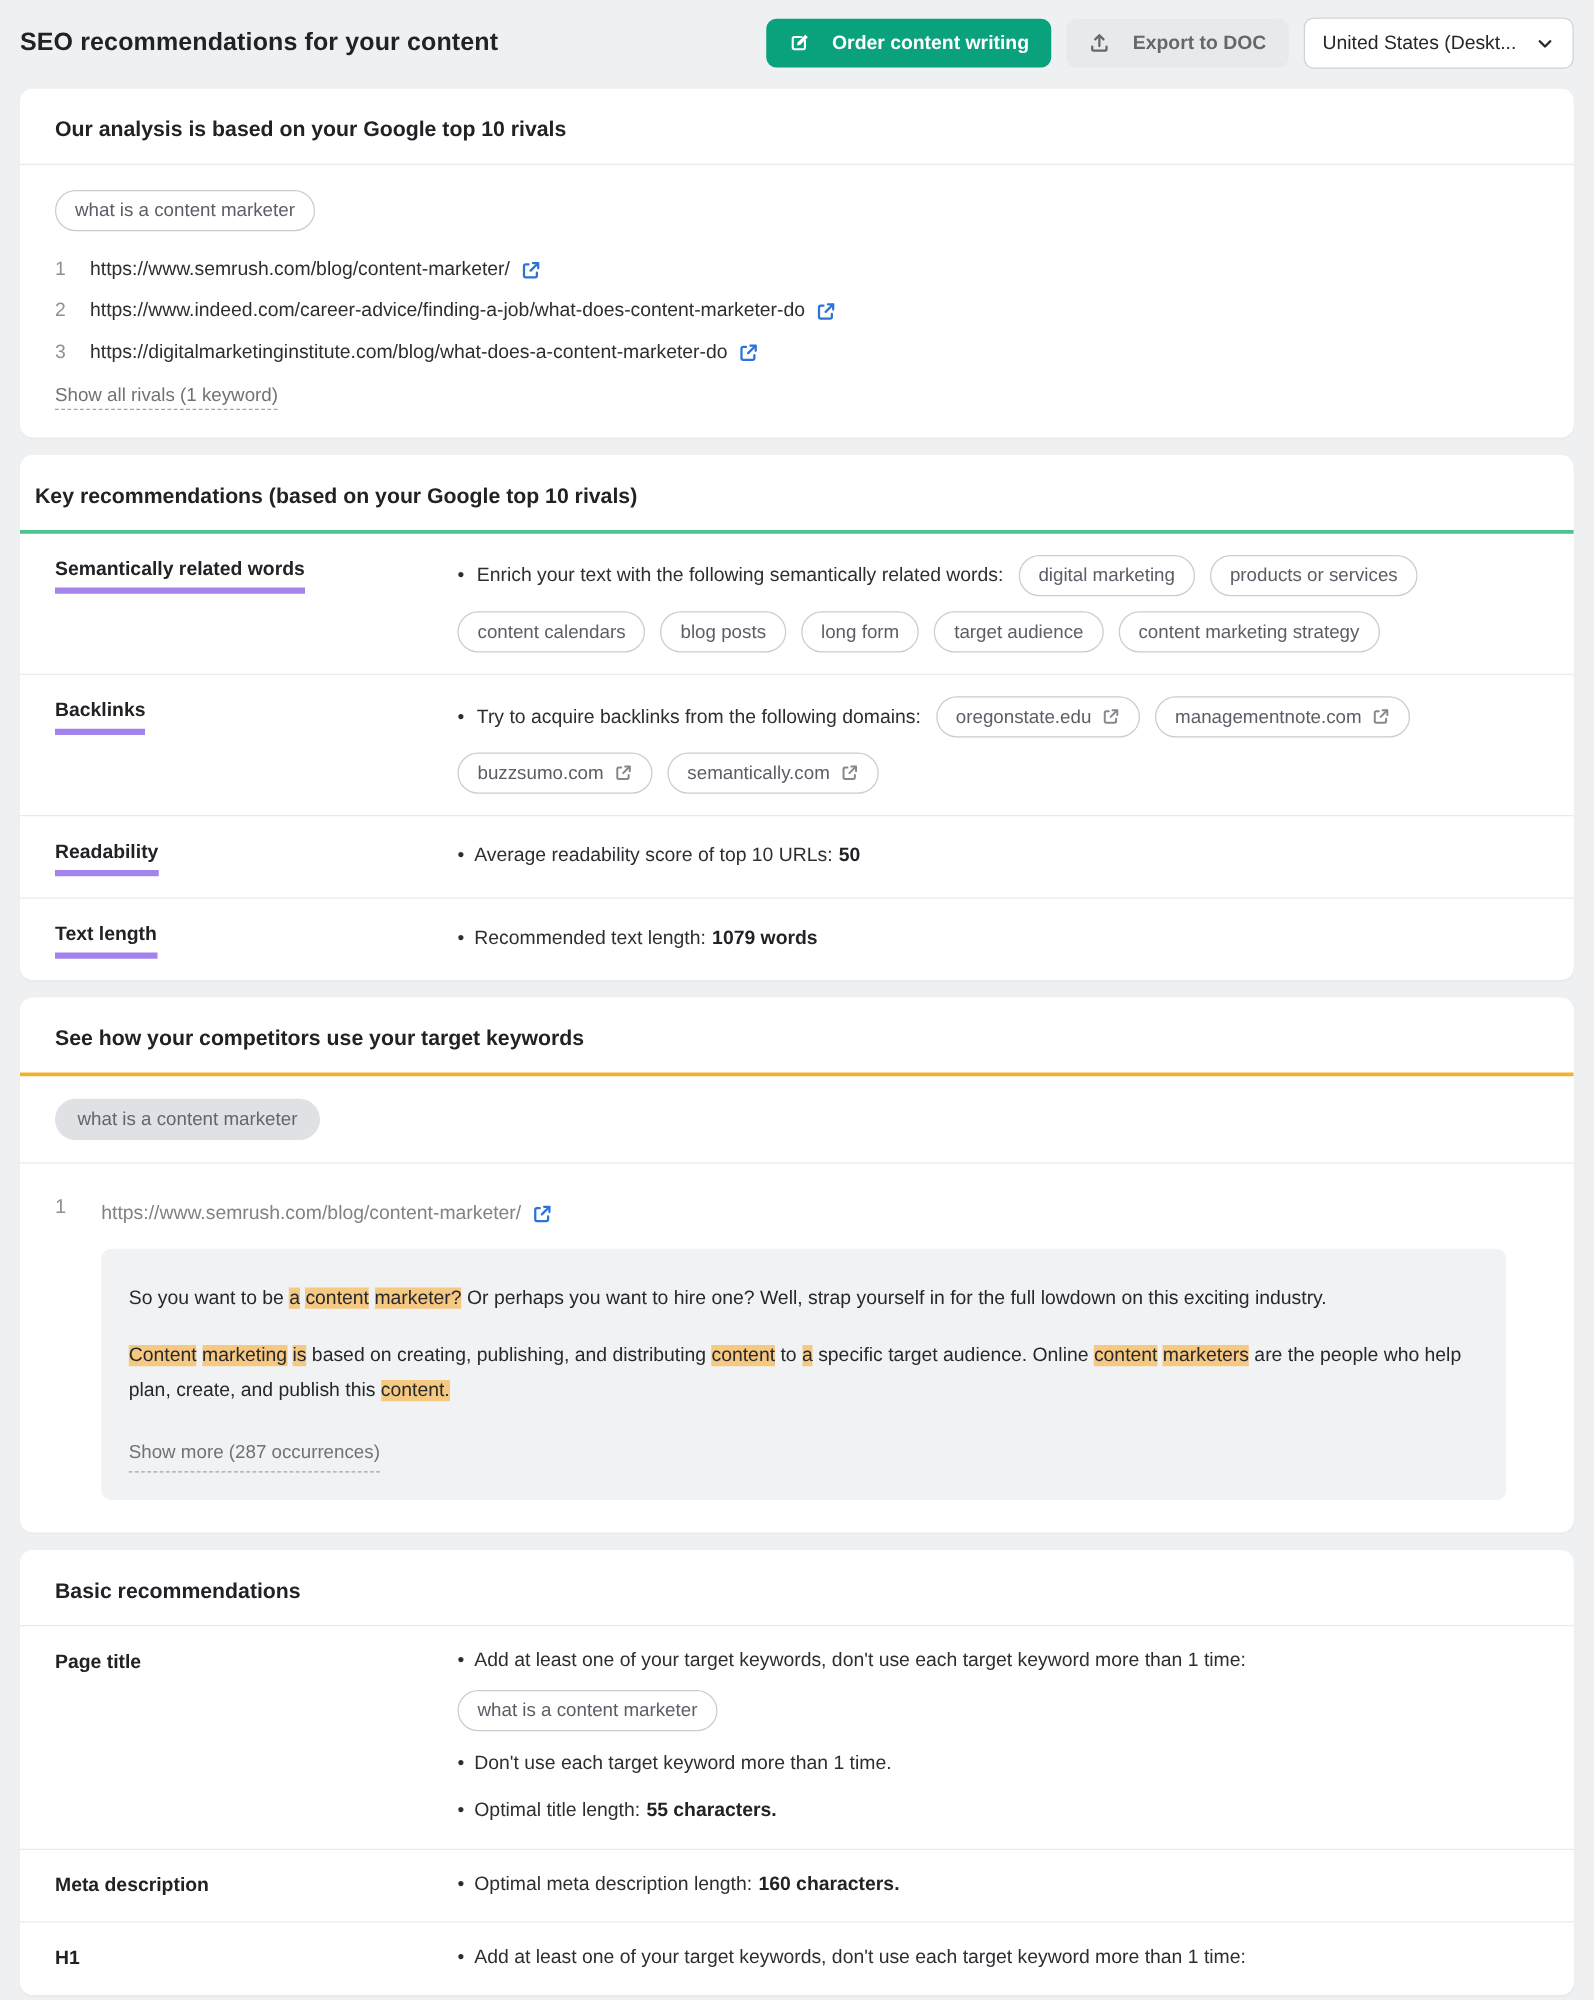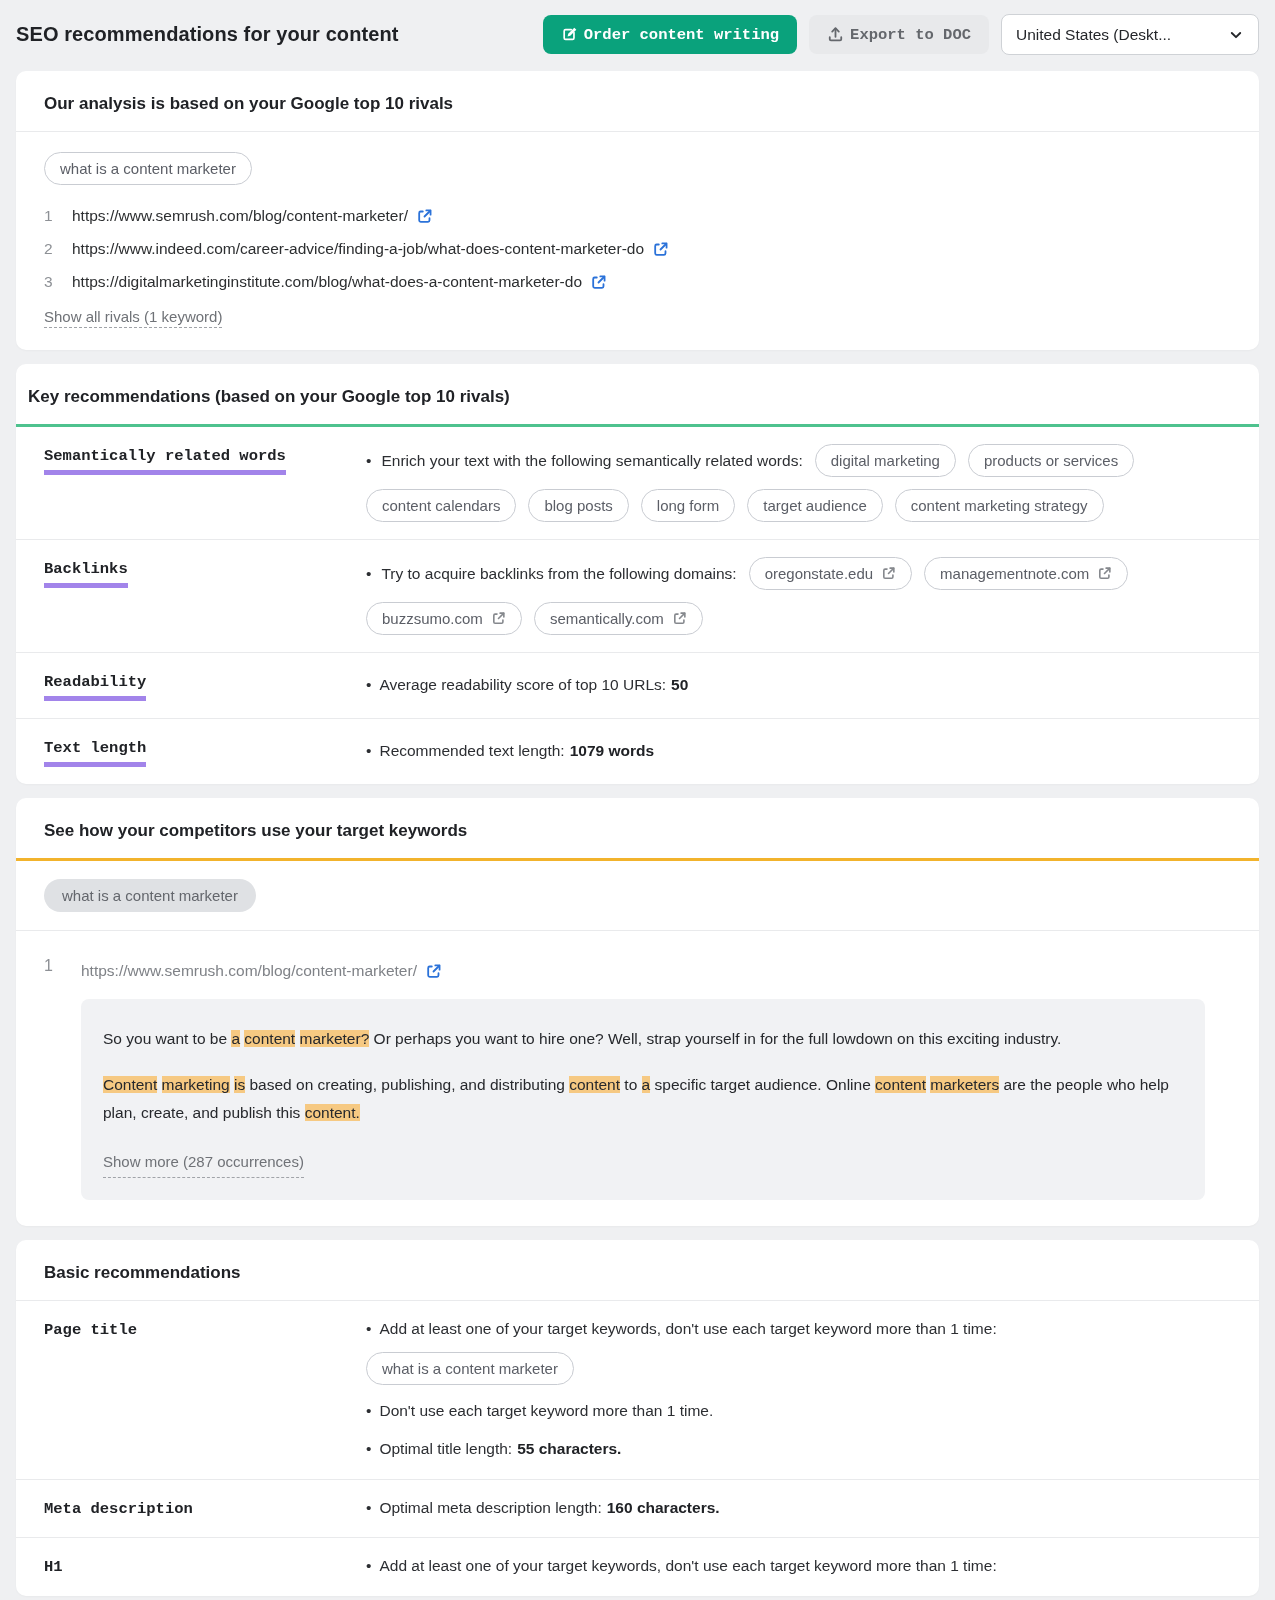--- a/index.html
+++ b/index.html
@@ -25,24 +25,24 @@
     width:1275px;
     background:var(--page-bg);
     font-family:"Liberation Sans","DejaVu Sans",sans-serif;
     color:var(--text);
     padding:10px 16px 20px;
   }
   
   .topbar{display:flex;justify-content:space-between;align-items:center;padding:4px 0 16px;}
   .topbar h1{font-size:20px;font-weight:700;letter-spacing:.1px;}
   .topbar-actions{display:flex;gap:12px;align-items:center;}
-  .btn{display:inline-flex;align-items:center;gap:6px;height:39px;padding:0 18px;border:none;border-radius:8px;font-size:15.5px;font-weight:700;cursor:pointer;font-family:Liberation Mono, monospace;}
+  .btn{display:inline-flex;align-items:center;gap:18px;height:39px;padding:0 18px;border:none;border-radius:8px;font-size:15.5px;font-weight:700;cursor:pointer;font-family:Liberation Sans, sans-serif;}
   .btn-green{background:var(--button-green);color:#fff;}
   .btn-gray{background:#e8e9eb;color:#64676c;}
-  .select{display:inline-flex;align-items:center;justify-content:space-between;width:258px;height:41px;padding:0 14px;background:#fff;border:1px solid #cfd2d6;border-radius:8px;font-size:15.5px;color:#24262a;cursor:pointer;}
+  .select{display:inline-flex;align-items:center;justify-content:space-between;width:216px;height:41px;padding:0 14px;background:#fff;border:1px solid #cfd2d6;border-radius:8px;font-size:15.5px;color:#24262a;cursor:pointer;}
   .icon{flex:0 0 auto;}
   
   .card{background:var(--card-bg);border-radius:10px;margin-bottom:14px;box-shadow:0 1px 2px rgba(0,0,0,.03);overflow:hidden;}
   .card-head{padding:23px 28px 17px;border-bottom:1px solid var(--border);}
   .card-head h2{font-size:17px;font-weight:700;}
   .card-head.green{border-bottom:3px solid var(--accent-green);padding-left:12px;}
   .card-head.orange{border-bottom:3px solid var(--accent-orange);}
   
   .pill{display:inline-flex;align-items:center;gap:8px;border:1px solid var(--pill-border);border-radius:20px;padding:7px 15px;font-size:15px;color:var(--pill-text);background:#fff;white-space:nowrap;}
   .pill-filled{background:var(--graypill-bg);border:none;color:#63666c;padding:8px 18px;}
@@ -51,21 +51,21 @@
   .rival-list{margin-top:22px;}
   .rival-row{display:flex;align-items:center;margin-bottom:15px;font-size:15.5px;}
   .rival-num{width:28px;color:var(--num);flex:0 0 auto;}
   .rival-url{color:#2c2e30;margin-right:8px;}
   .ext{width:17px;height:17px;color:var(--link-blue);}
   .ext.gray{width:15px;height:15px;color:#85888d;}
   .dashed-link{display:inline-block;font-size:15px;color:var(--gray);border-bottom:1px dashed #a0a3a8;padding-bottom:2px;cursor:pointer;margin-top:2px;}
   
   .rec-row{display:grid;grid-template-columns:322px 1fr;padding:17px 28px;border-bottom:1px solid var(--border);}
   .rec-row:last-child{border-bottom:none;}
-  .rec-label{font-size:15.5px;font-weight:700;padding-top:3px;font-family:Liberation Mono, monospace;}
+  .rec-label{font-size:15.5px;font-weight:700;padding-top:3px;}
   .rec-label .ul{display:inline-block;border-bottom:5px solid var(--accent-purple);padding-bottom:5px;}
   .rec-content{font-size:15.5px;color:var(--text-body);}
   .wrapline{display:flex;flex-wrap:wrap;align-items:center;gap:12px;row-gap:12px;}
   .dot{color:var(--text-body);margin-right:-2px;}
   .bval{font-weight:700;margin-left:5px;color:var(--text);margin-top:34px;}
   .bullet-line{display:flex;align-items:center;gap:10px;line-height:1.45;}
   .bullet-group{margin-bottom:15px;}
   .bullet-group:last-child{margin-bottom:2px;}
   .pill-block{margin:12px 0 6px 0;}
   

